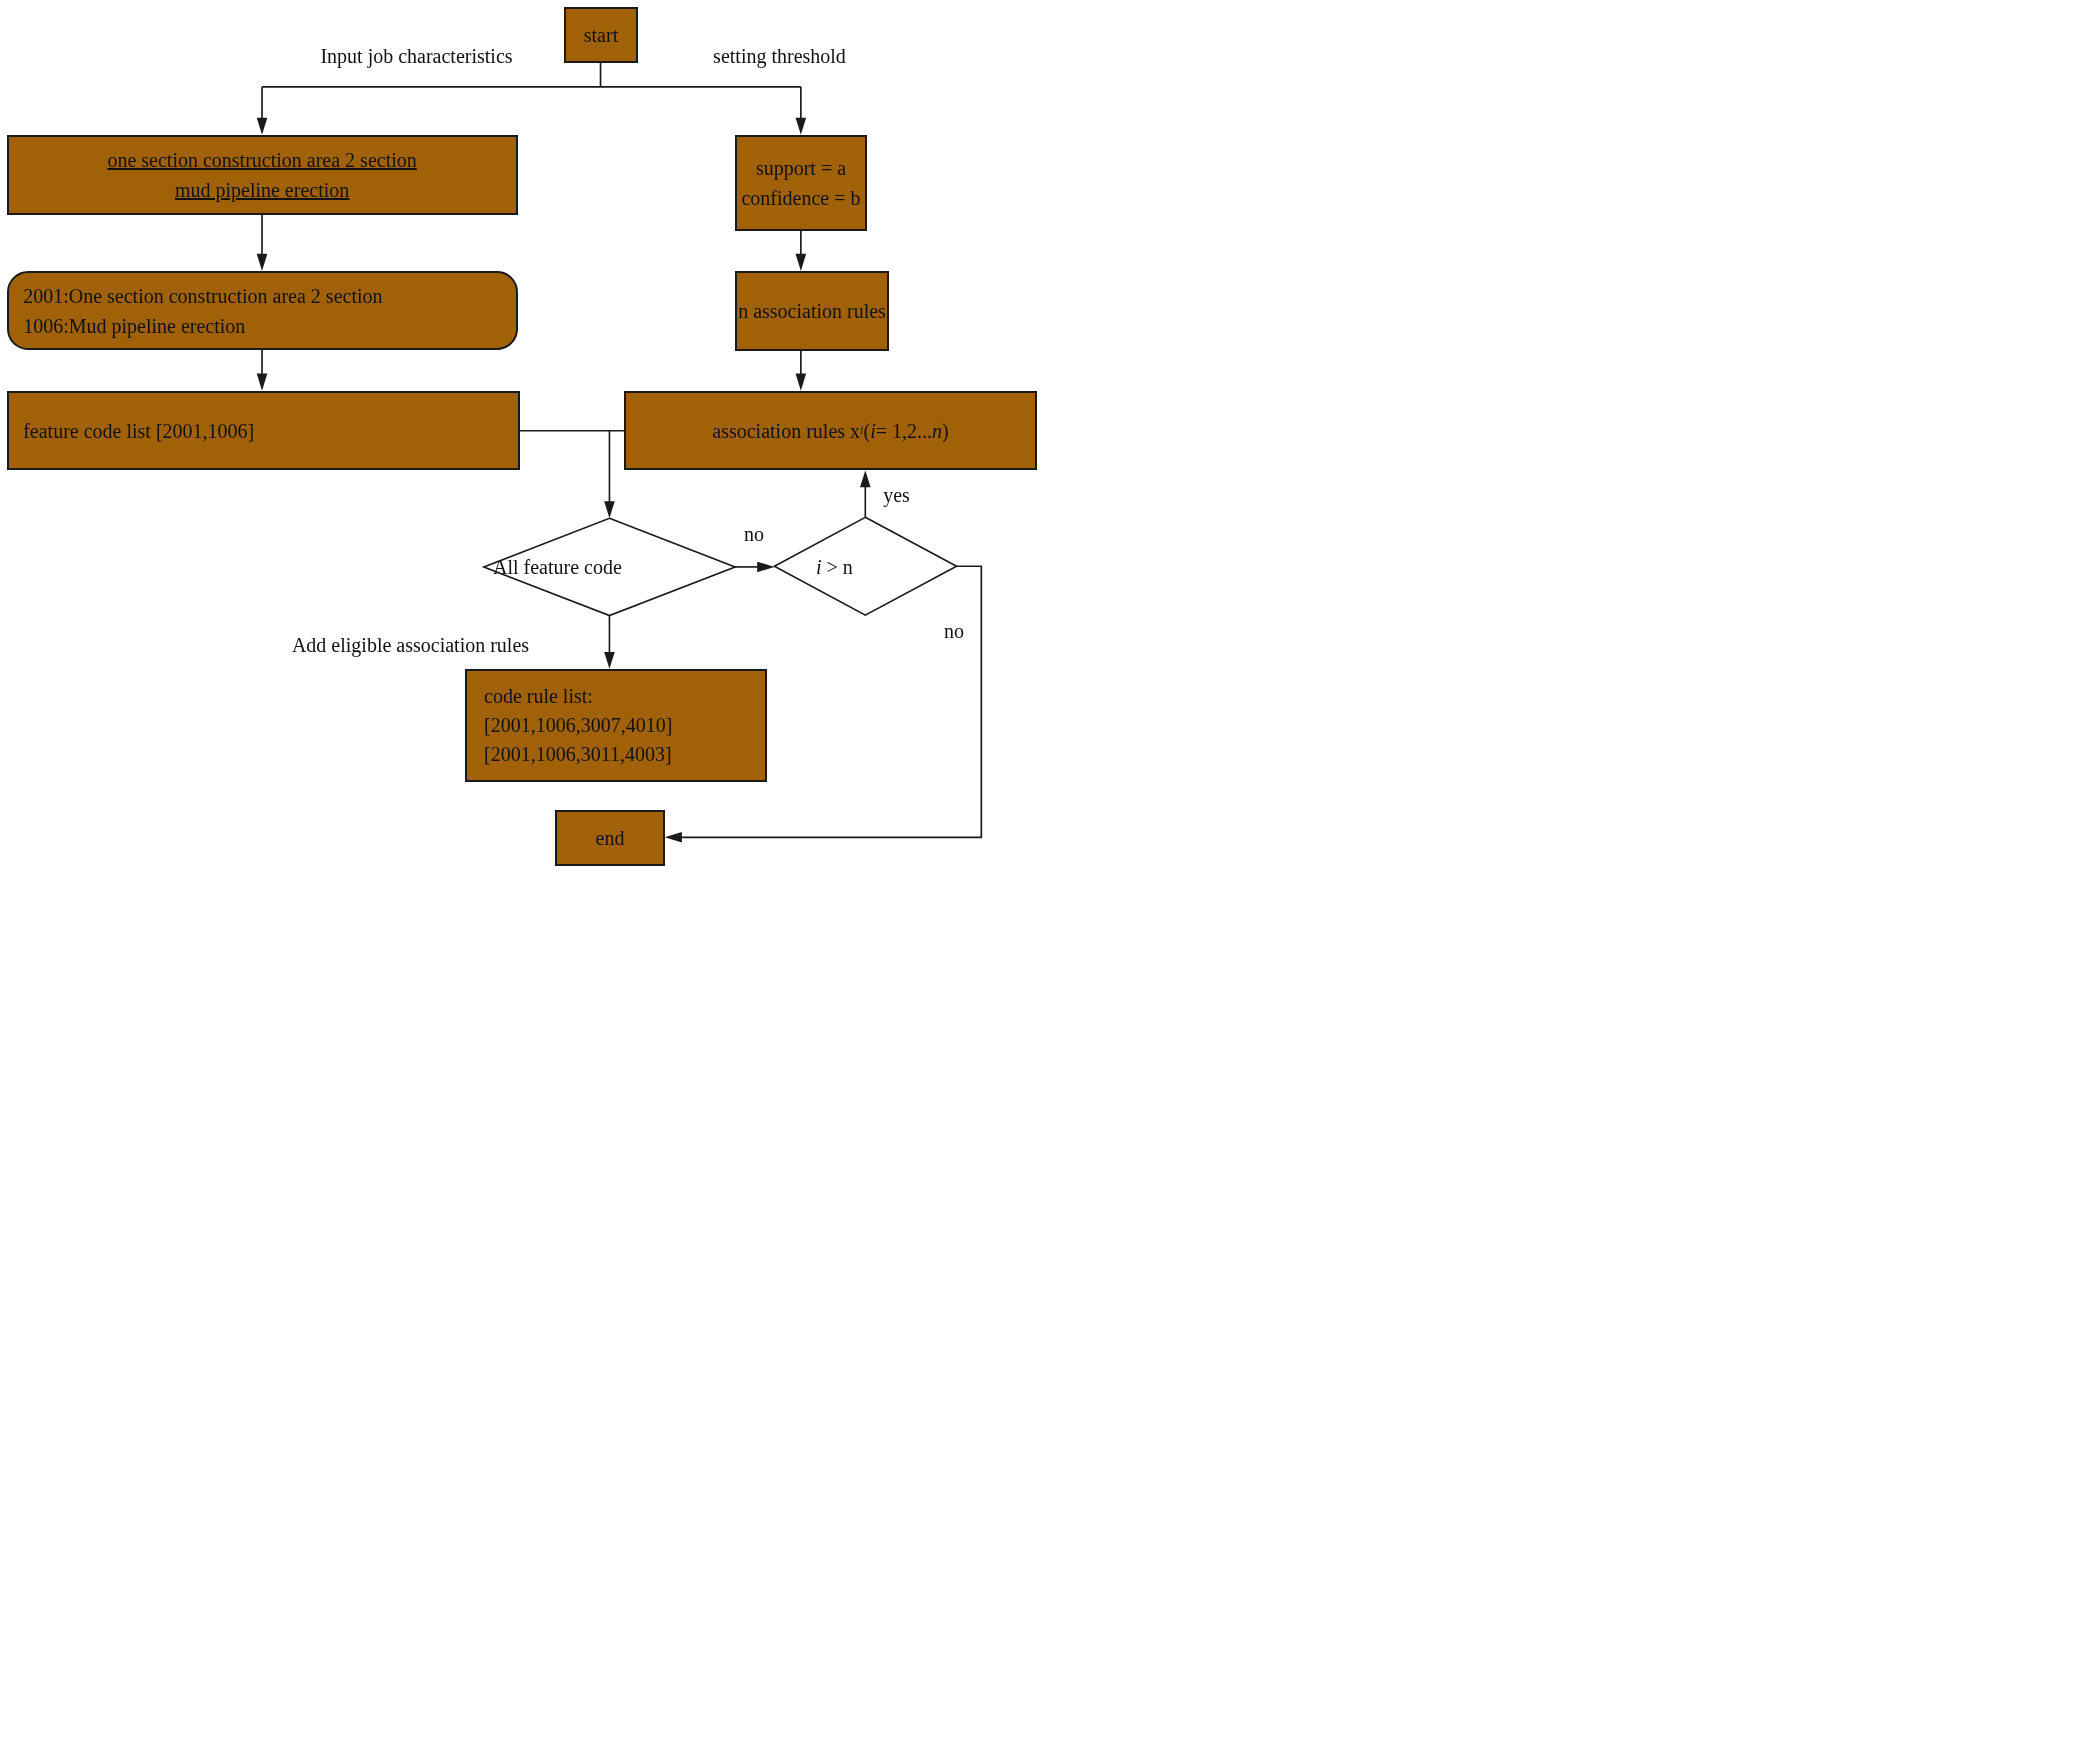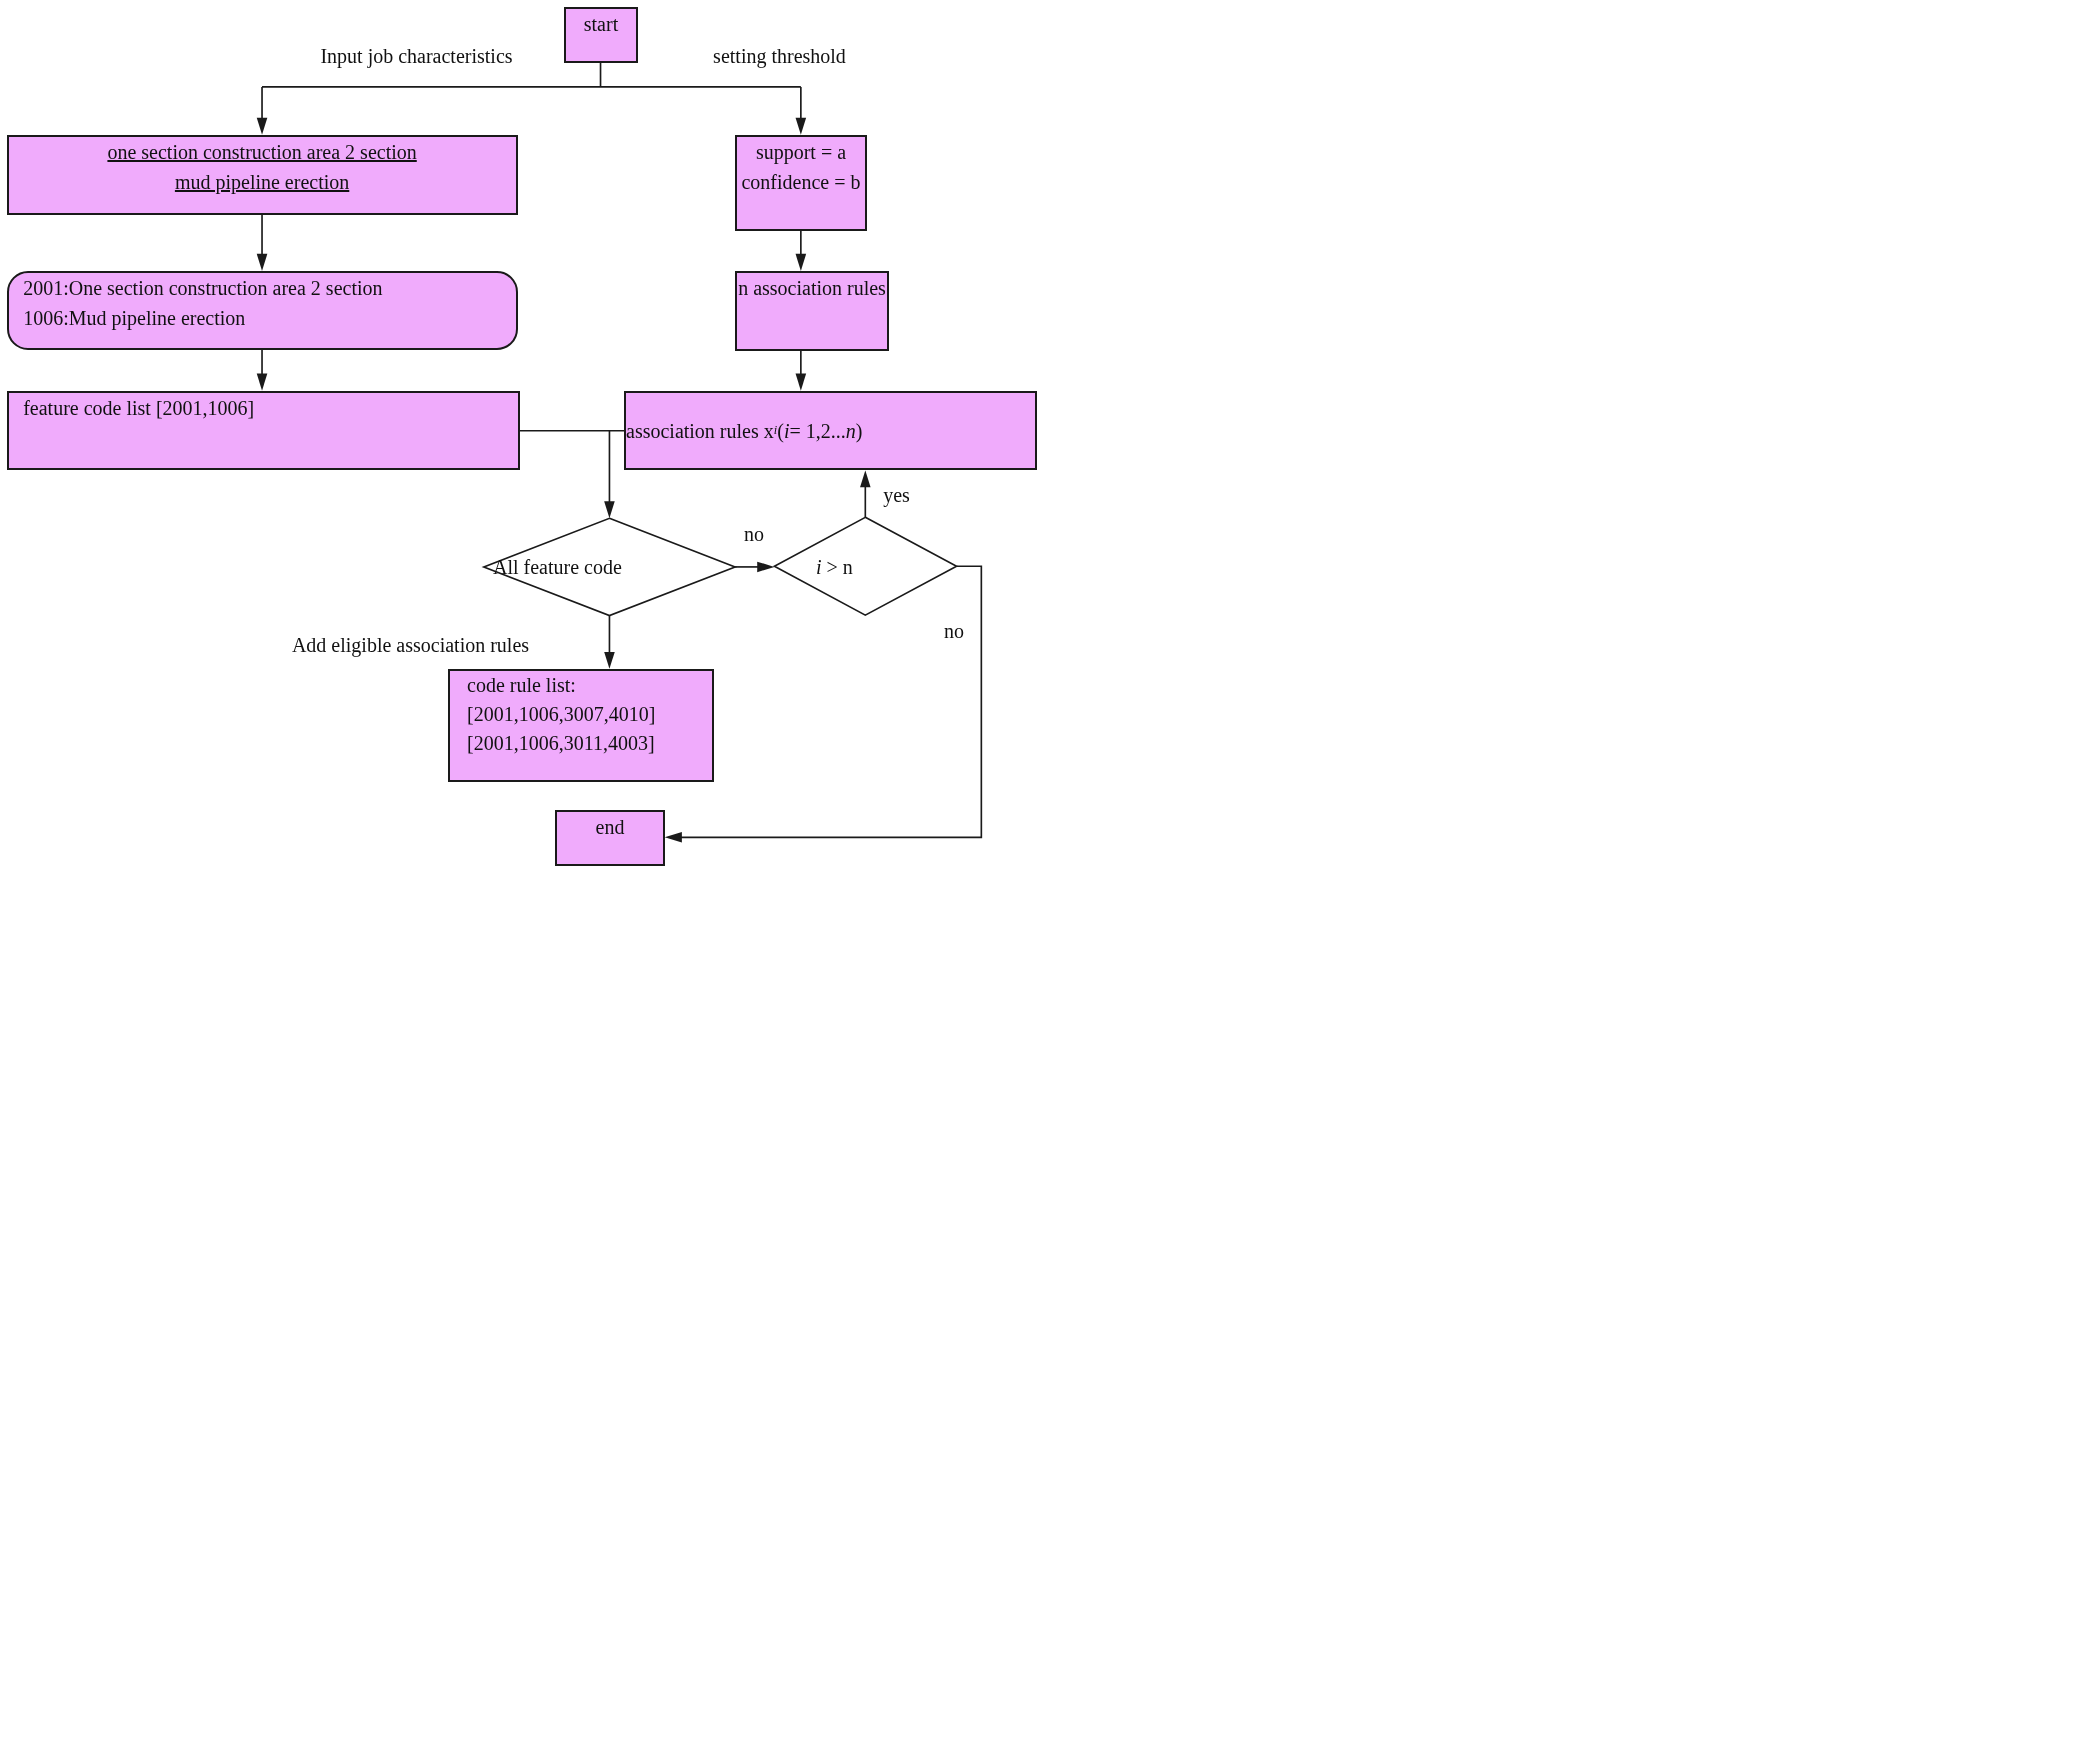--- a/index.html
+++ b/index.html
@@ -14,23 +14,24 @@
   #connector-layer {
     position: absolute;
     left: 0; top: 0;
     width: 1049px; height: 876px;
     z-index: 0;
   }
   .node {
     position: absolute;
     box-sizing: border-box;
     border: 2px solid #1a1a1a;
-    background: #f0abfc;
+    background: #a16207;
     display: flex;
     flex-direction: column;
+    justify-content: center;
     align-items: center;
     font-size: 20px;
     line-height: 1.5;
     z-index: 1;
   }
   .node.left-align { align-items: flex-start; text-align: left; }
   .lbl {
     position: absolute;
     font-size: 20px;
     line-height: 1.1;
@@ -45,21 +46,21 @@
     z-index: 2;
     white-space: nowrap;
   }
   #node-start   { left: 564px;  top: 6.6px;   width: 74px; height: 56px; }
   #node-job     { left: 6.6px;   top: 135px;  width: 511px; height: 80px; text-decoration: underline; }
   #node-codes   { left: 6.6px;   top: 271px;  width: 511px; height: 79px; padding-left: 14.6px; border-radius: 21px; }
   #node-feature { left: 6.6px;   top: 391px;  width: 513px; height: 79px; padding-left: 14.6px; }
   #node-threshold { left: 735px; top: 135px; width: 132px; height: 96px; }
   #node-nrules  { left: 735px; top: 271px;  width: 154px; height: 80px; }
   #node-assoc   { left: 624px;  top: 391px;  width: 413px; height: 79px; flex-direction: row; }
-  #node-coderule{ left: 448px;  top: 669px; width: 266px; height: 113px; padding-left: 17px; line-height: 1.45; }
+  #node-coderule{ left: 465px;  top: 669px; width: 302px; height: 113px; padding-left: 17px; line-height: 1.45; }
   #node-end     { left: 555px;  top: 810px; width: 110px; height: 56px; }
   #label-input-job        { left: 218px;  top: 45px;  width: 397px; }
   #label-setting-threshold{ left: 677px; top: 45px;  width: 205px; }
   #label-no-mid           { left: 731px; top: 523px; width: 46px; }
   #label-yes              { left: 870px; top: 484px; width: 53px; }
   #label-no-right         { left: 931px; top: 620px; width: 46px; }
   #label-add-eligible     { left: 192px;  top: 634px; width: 437px; }
   #label-all-feature { left: 493px;  top: 556px; width: 232px; }
   #label-i-gt-n      { left: 816px; top: 556px; width: 99px; }
   sub { font-size: 0.62em; }

